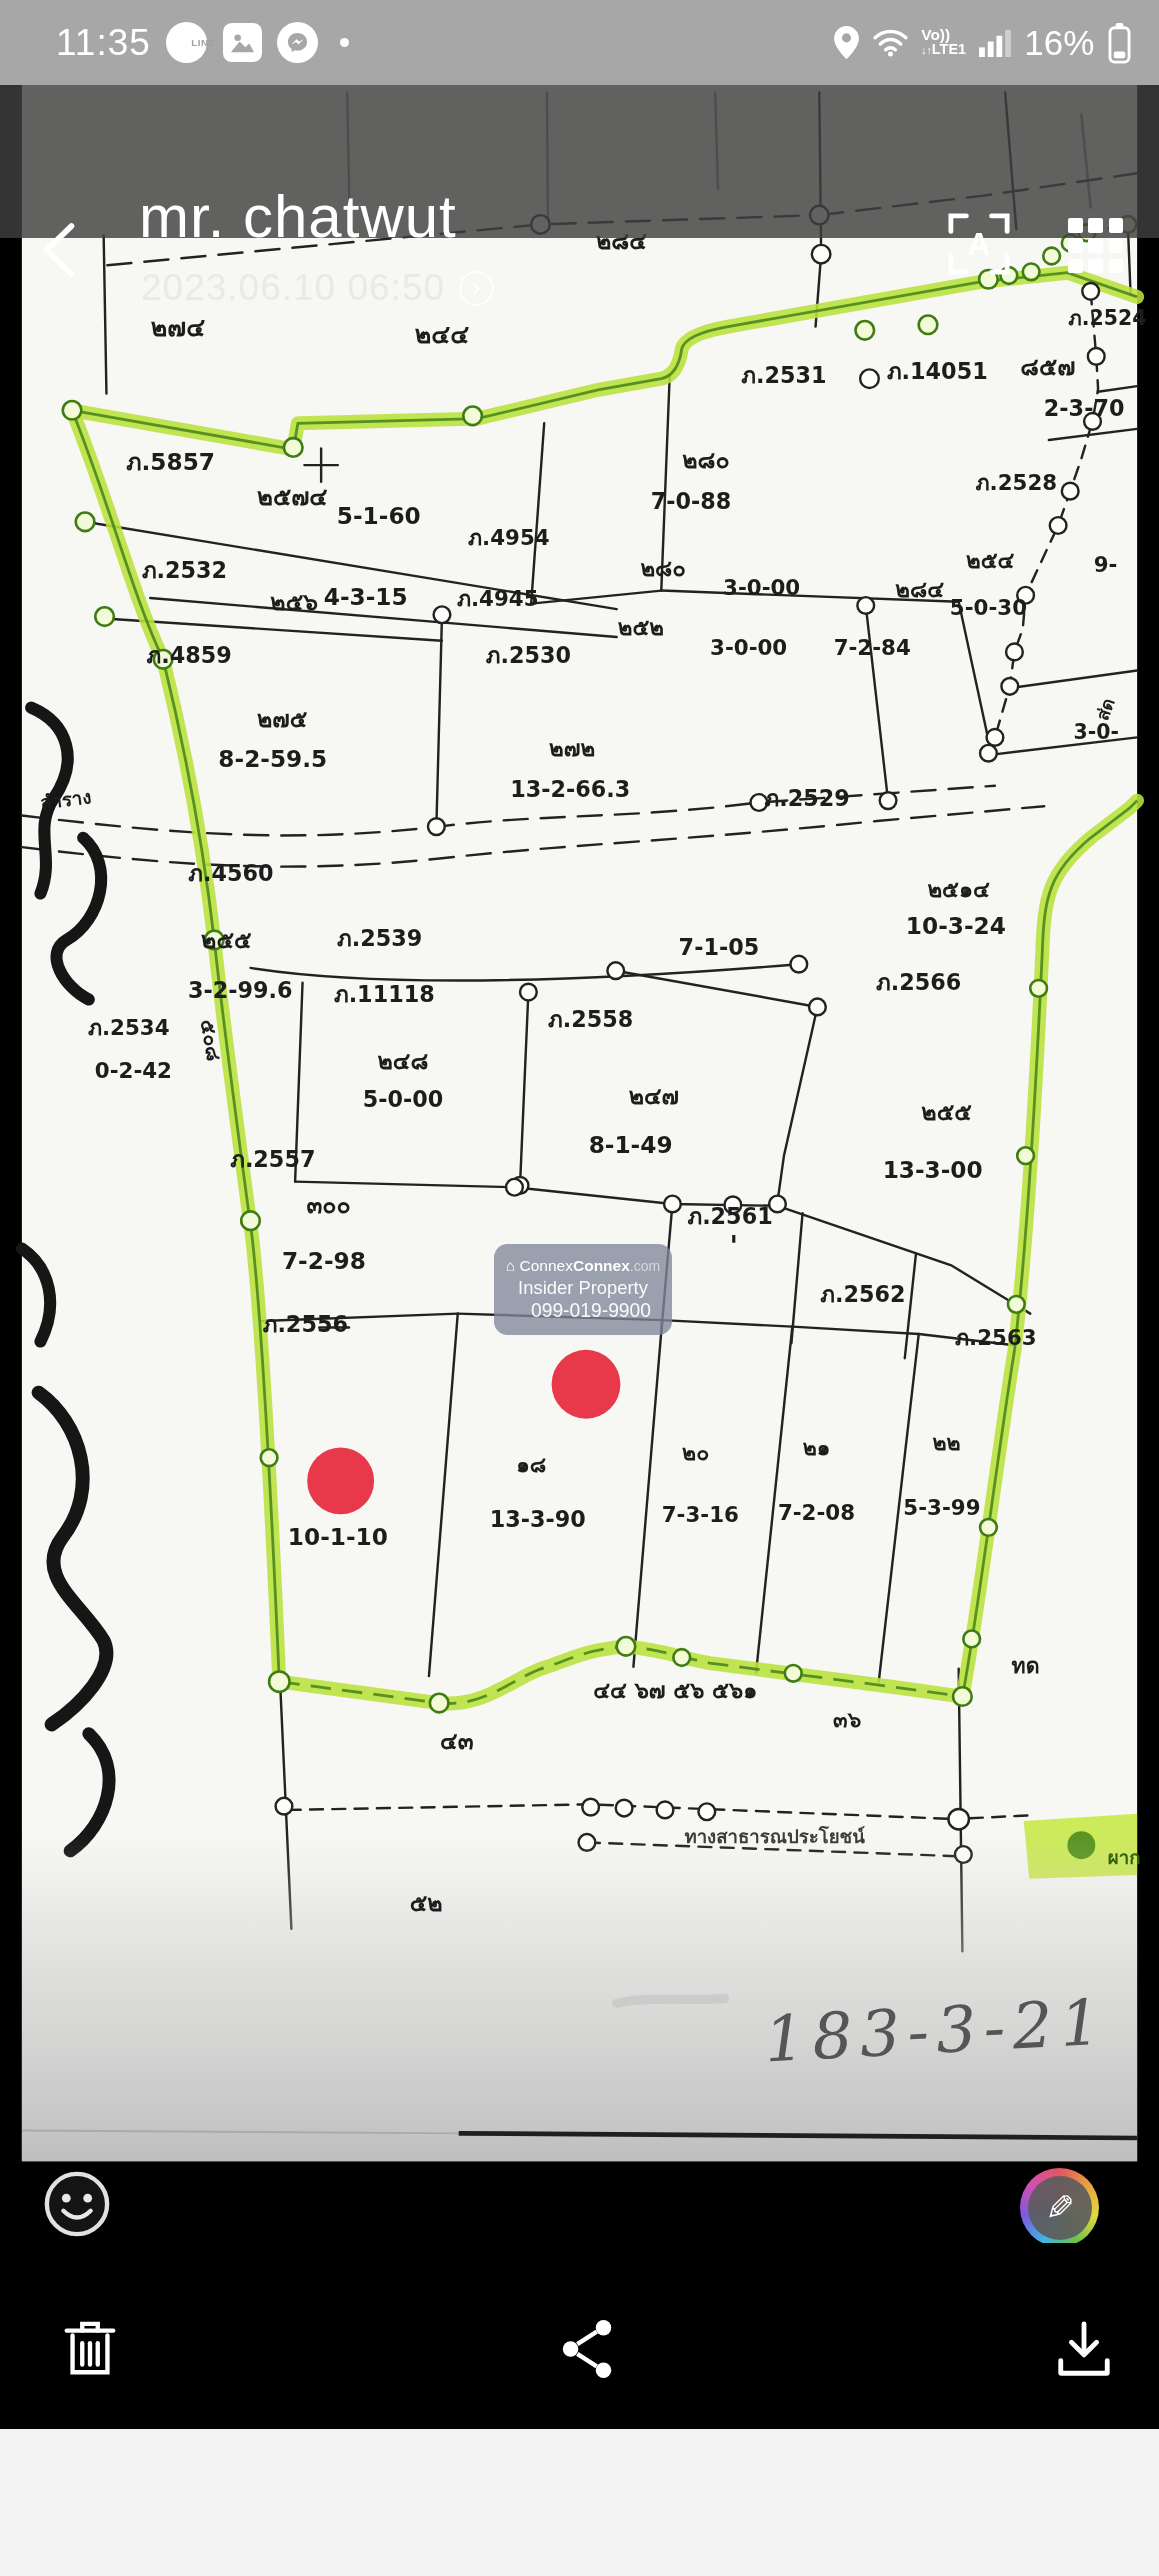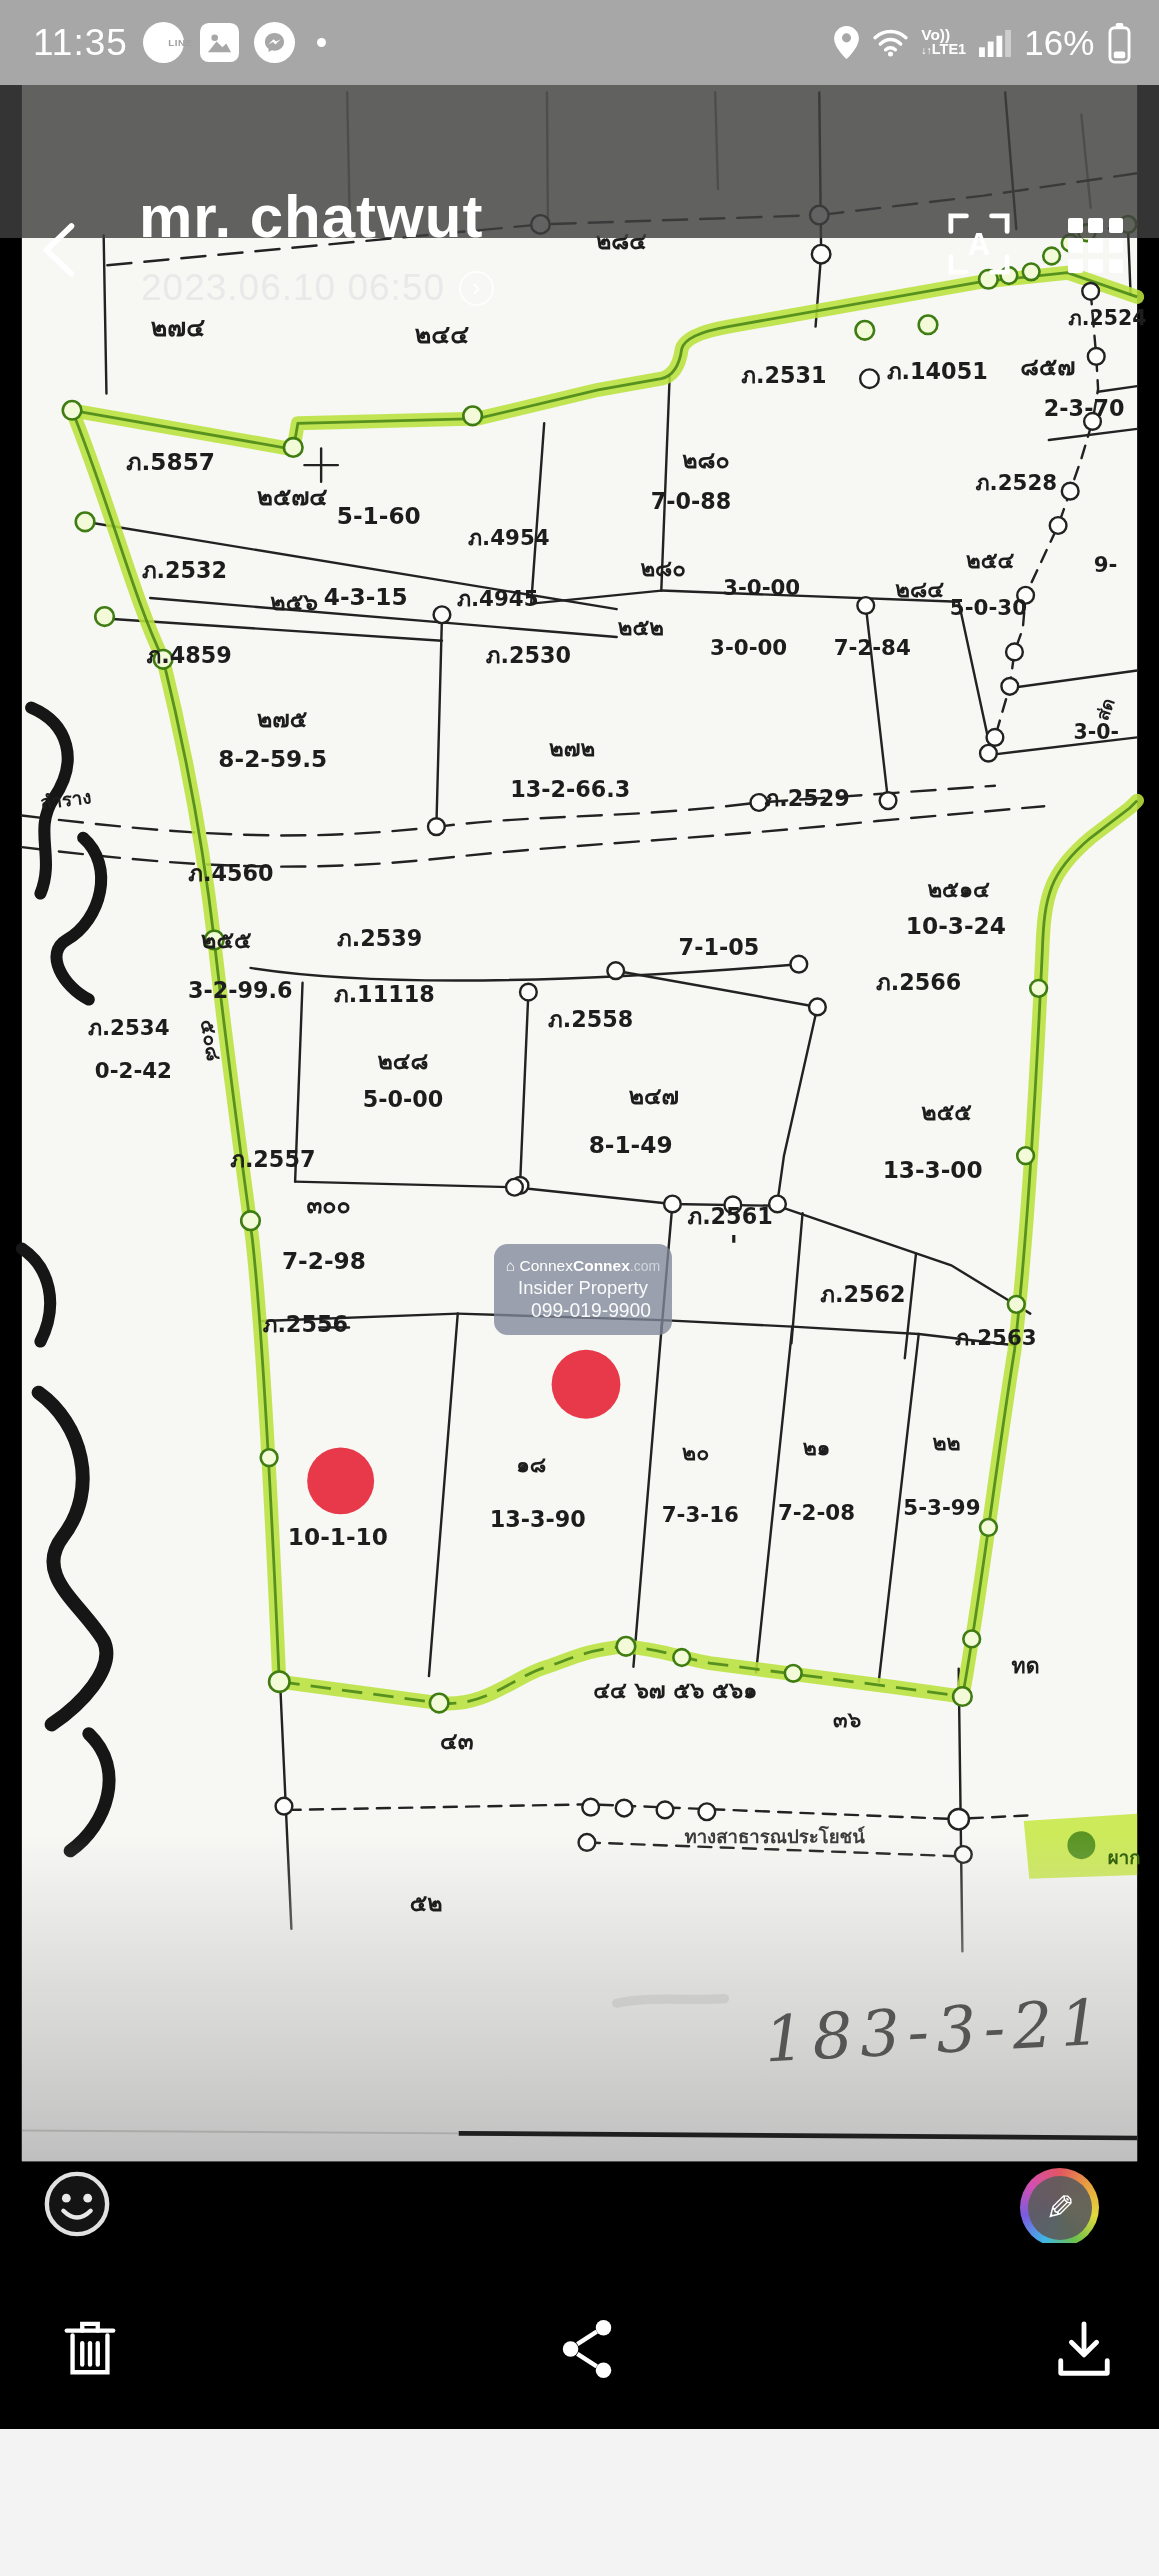--- a/index.html
+++ b/index.html
@@ -1,37 +1,37 @@
 <!DOCTYPE html>
 <html><head>
 <meta charset="utf-8">
 <style>
   html,body{margin:0;padding:0;background:#000;font-family:"Liberation Sans",sans-serif;}
   #screen{position:relative;width:1159px;height:2576px;overflow:hidden;background:#000;}
 
   
   #statusbar{position:absolute;top:0;left:0;width:1159px;height:85px;background:#a7a7a7;
     display:flex;align-items:center;justify-content:space-between;color:#fff;z-index:40;}
-  .sb-left{display:flex;align-items:center;gap:15.5px;padding-left:33px;}
+  .sb-left{display:flex;align-items:center;gap:15.5px;padding-left:56px;}
   .sb-time{font-size:37px;font-weight:500;letter-spacing:1px;}
   .sb-badge{width:41px;height:41px;border-radius:50%;background:#fff;display:flex;align-items:center;justify-content:center;}
   .sb-badge span{font-size:9.7px;font-weight:800;color:#a0a0a0;letter-spacing:0.5px;margin-left:33px;}
   .sb-sq{width:39px;height:39px;border-radius:8.7px;background:#fff;display:flex;align-items:center;justify-content:center;}
   .sb-dot{width:9.7px;height:9.7px;border-radius:50%;background:#fff;margin-left:5.8px;}
   .sb-right{display:flex;align-items:center;gap:12.6px;padding-right:27px;}
   .volte{display:flex;flex-direction:column;align-items:flex-start;line-height:.95;}
   .volte b{font-size:15.5px;font-weight:700;}
   .volte i{font-style:normal;font-size:14.5px;font-weight:700;}
   .volte i small{font-size:10.6px;font-weight:400;}
   .sb-pct{font-size:35px;font-weight:400;}
 
   
   #header{position:absolute;top:85px;left:0;width:1159px;height:153px;background:rgba(64,64,64,.82);z-index:30;color:#fff;}
   #back-btn{position:absolute;left:37px;top:135px;width:44px;height:60px;cursor:pointer;}
-  #hd-title{position:absolute;left:139px;top:97px;font-size:60px;font-weight:700;letter-spacing:1px;}
+  #hd-title{position:absolute;left:139px;top:97px;font-size:60px;font-weight:400;letter-spacing:1px;}
   #hd-sub{position:absolute;left:141px;top:182px;display:flex;align-items:center;gap:13.5px;color:#e9e9e9;}
   #hd-date{font-size:37px;font-weight:500;letter-spacing:1px;}
   #hd-expand{width:35px;height:35px;border:2.9px solid rgba(255,255,255,.85);border-radius:50%;
     display:flex;align-items:center;justify-content:center;font-size:26px;color:#fff;line-height:1;padding-bottom:2.9px;box-sizing:border-box;}
   #ocr-btn{position:absolute;left:947px;top:127px;width:64px;height:64px;}
   #grid-btn{position:absolute;left:1068px;top:133px;width:56px;height:56px;display:grid;grid-template-columns:repeat(3,14.5px);grid-template-rows:repeat(3,14.5px);gap:5.8px;}
   #grid-btn b{background:#fff;border-radius:1.9px;}
 
   
   #map-svg{position:absolute;top:85px;left:0;z-index:10;}

